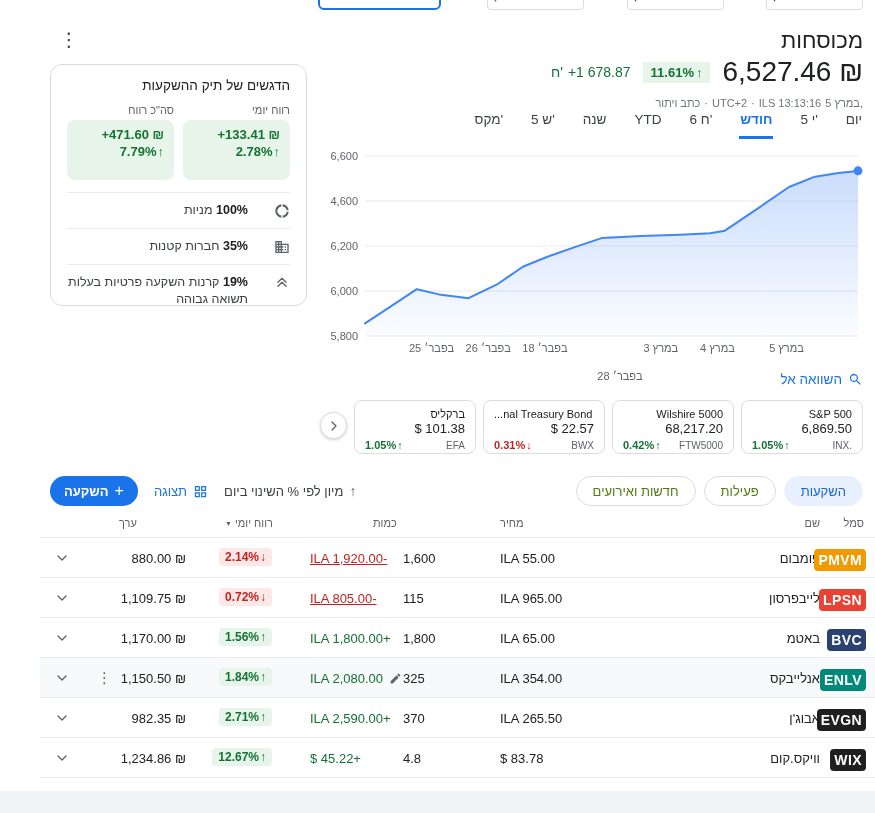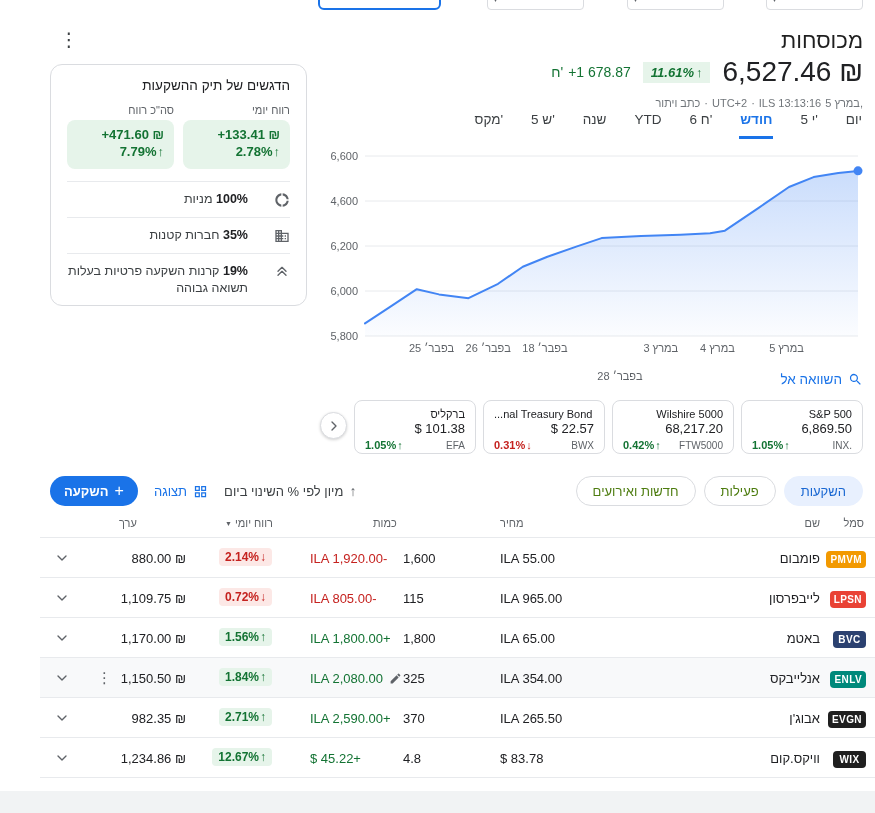--- a/index.html
+++ b/index.html
@@ -11,21 +11,21 @@
   #topbar-blue{position:absolute;left:318px;top:-8px;width:123px;height:18px;border:2px solid var(--accent);border-radius:6px;background:#fff;cursor:pointer;}
   .top-select{position:absolute;top:-8px;width:97px;height:18px;border:1px solid var(--border);border-radius:4px;background:#fff;cursor:pointer;}
   .top-select .caret{position:absolute;left:5px;top:0px;font-size:10px;color:#5f6368;}
 
   #kebab-top{position:absolute;left:58px;top:30px;width:22px;font-size:19px;color:#3c4043;text-align:center;cursor:pointer;letter-spacing:0;line-height:20px;}
 
   #page-title{position:absolute;right:12px;top:28px;font-size:22px;font-weight:400;color:#1f1f1f;}
 
   #value-row{position:absolute;right:12px;top:56px;display:flex;direction:rtl;align-items:center;gap:12px;}
   #main-value{font-size:28px;color:#202124;direction:ltr;}
-  #badge{display:flex;direction:ltr;align-items:center;gap:2px;background:var(--green-bg);color:var(--green);border-radius:0;padding:3px 8px;font-size:13px;font-weight:700;font-style:italic;}
+  #badge{display:flex;direction:ltr;align-items:center;gap:2px;background:var(--green-bg);color:var(--green);border-radius:0;padding:3px 8px;font-size:13px;font-weight:700;}
   #change{display:flex;direction:ltr;align-items:center;gap:5px;color:var(--green);font-size:14px;font-weight:500;}
 
   #subtitle{position:absolute;right:12px;top:97px;display:flex;direction:rtl;gap:4px;font-size:11px;color:#70757a;align-items:center;}
 
   #range-tabs{position:absolute;right:12px;top:112px;display:flex;direction:rtl;gap:26px;}
   .rtab{background:none;border:none;font-family:inherit;font-size:13.5px;color:#3c4043;padding:0 1px 9px;cursor:pointer;border-bottom:3px solid transparent;}
   .rtab.active{color:var(--accent);border-bottom-color:var(--accent);font-weight:700;}
 
   
   #chart{position:absolute;left:330px;top:146px;width:533px;height:212px;}
@@ -65,34 +65,34 @@
   .trow{position:relative;height:40px;border-bottom:1px solid #e8eaed;cursor:pointer;background:#fff;}
   .trow.hl{background:var(--hover-row);}
   .c-chevron{position:absolute;left:14px;top:12px;}
   .c-kebab{position:absolute;left:57px;top:11px;font-size:15px;color:#5f6368;cursor:pointer;}
   .c-value{position:absolute;left:64px;top:13px;width:82px;text-align:right;font-size:13px;color:#202124;direction:ltr;}
   .c-daily{position:absolute;left:152px;top:10px;width:80px;display:flex;direction:ltr;justify-content:flex-end;text-align:center;}
   .pill2{display:flex;direction:ltr;gap:1px;font-size:12px;font-weight:700;border-radius:4px;padding:2px 6px;}
   .pill2.up{background:var(--green-bg);color:var(--green);}
   .pill2.down{background:var(--red-bg);color:var(--red);}
   .c-gain{position:absolute;left:270px;top:13px;font-size:13px;direction:ltr;display:flex;align-items:center;gap:6px;}
-  .gain-up{color:var(--green);} .gain-down{color:var(--red);}
+  .gain-up{color:var(--green);} .gain-down{color:var(--red);text-decoration:underline;}
   .c-qty{position:absolute;left:363px;top:13px;font-size:13px;color:#202124;direction:ltr;}
   .c-price{position:absolute;left:460px;top:13px;font-size:13px;color:#202124;direction:ltr;}
   .c-name{position:absolute;right:55px;top:13px;font-size:13px;color:#202124;}
   .c-badge{position:absolute;right:9px;top:11px;}
-  .badge-chip{display:inline-block;min-width:33px;text-align:center;color:#fff;font-size:10px;font-weight:700;letter-spacing:.4px;border-radius:4px;padding:3px 4px;direction:ltr;}
+  .badge-chip{display:inline-block;min-width:33px;text-align:center;color:#fff;font-size:14px;font-weight:700;letter-spacing:.4px;border-radius:4px;padding:3px 4px;direction:ltr;}
 
   
   #hl-card{position:absolute;left:50px;top:64px;width:257px;height:242px;border:1px solid var(--border);border-radius:12px;background:#fff;padding:13px 16px;overflow:hidden;}
   .hl-title{font-size:13.5px;color:#202124;}
   .hl-labels{display:flex;direction:rtl;gap:9px;margin-top:11px;}
   .hl-col{width:108px;font-size:11px;color:#5f6368;}
   .hl-boxes{display:flex;direction:rtl;gap:9px;margin-top:4px;}
-  .hl-box{width:108px;height:49px;background:var(--green-bg);border-radius:8px;padding:7px 10px;}
+  .hl-box{width:108px;height:60px;background:var(--green-bg);border-radius:8px;padding:7px 10px;}
   .hl-amt{font-size:13px;font-weight:700;color:var(--green);direction:ltr;text-align:right;}
   .hl-pct{display:flex;direction:ltr;justify-content:flex-end;gap:1px;font-size:13px;font-weight:700;color:var(--green);margin-top:2px;}
   .hl-div{height:1px;background:#e8eaed;margin-top:12px;}
   .hl-row{display:flex;direction:rtl;gap:26px;align-items:flex-start;padding:9px 0;border-bottom:1px solid #e8eaed;font-size:12.5px;color:#3c4043;line-height:1.35;}
   .hl-row:last-child{border-bottom:none;}
   .hl-icon{flex:0 0 16px;margin-top:1px;}
   .hl-text b{color:#202124;}
 
   #footer{position:absolute;left:0;right:0;bottom:0;height:22px;background:#f1f3f4;}
 </style>

